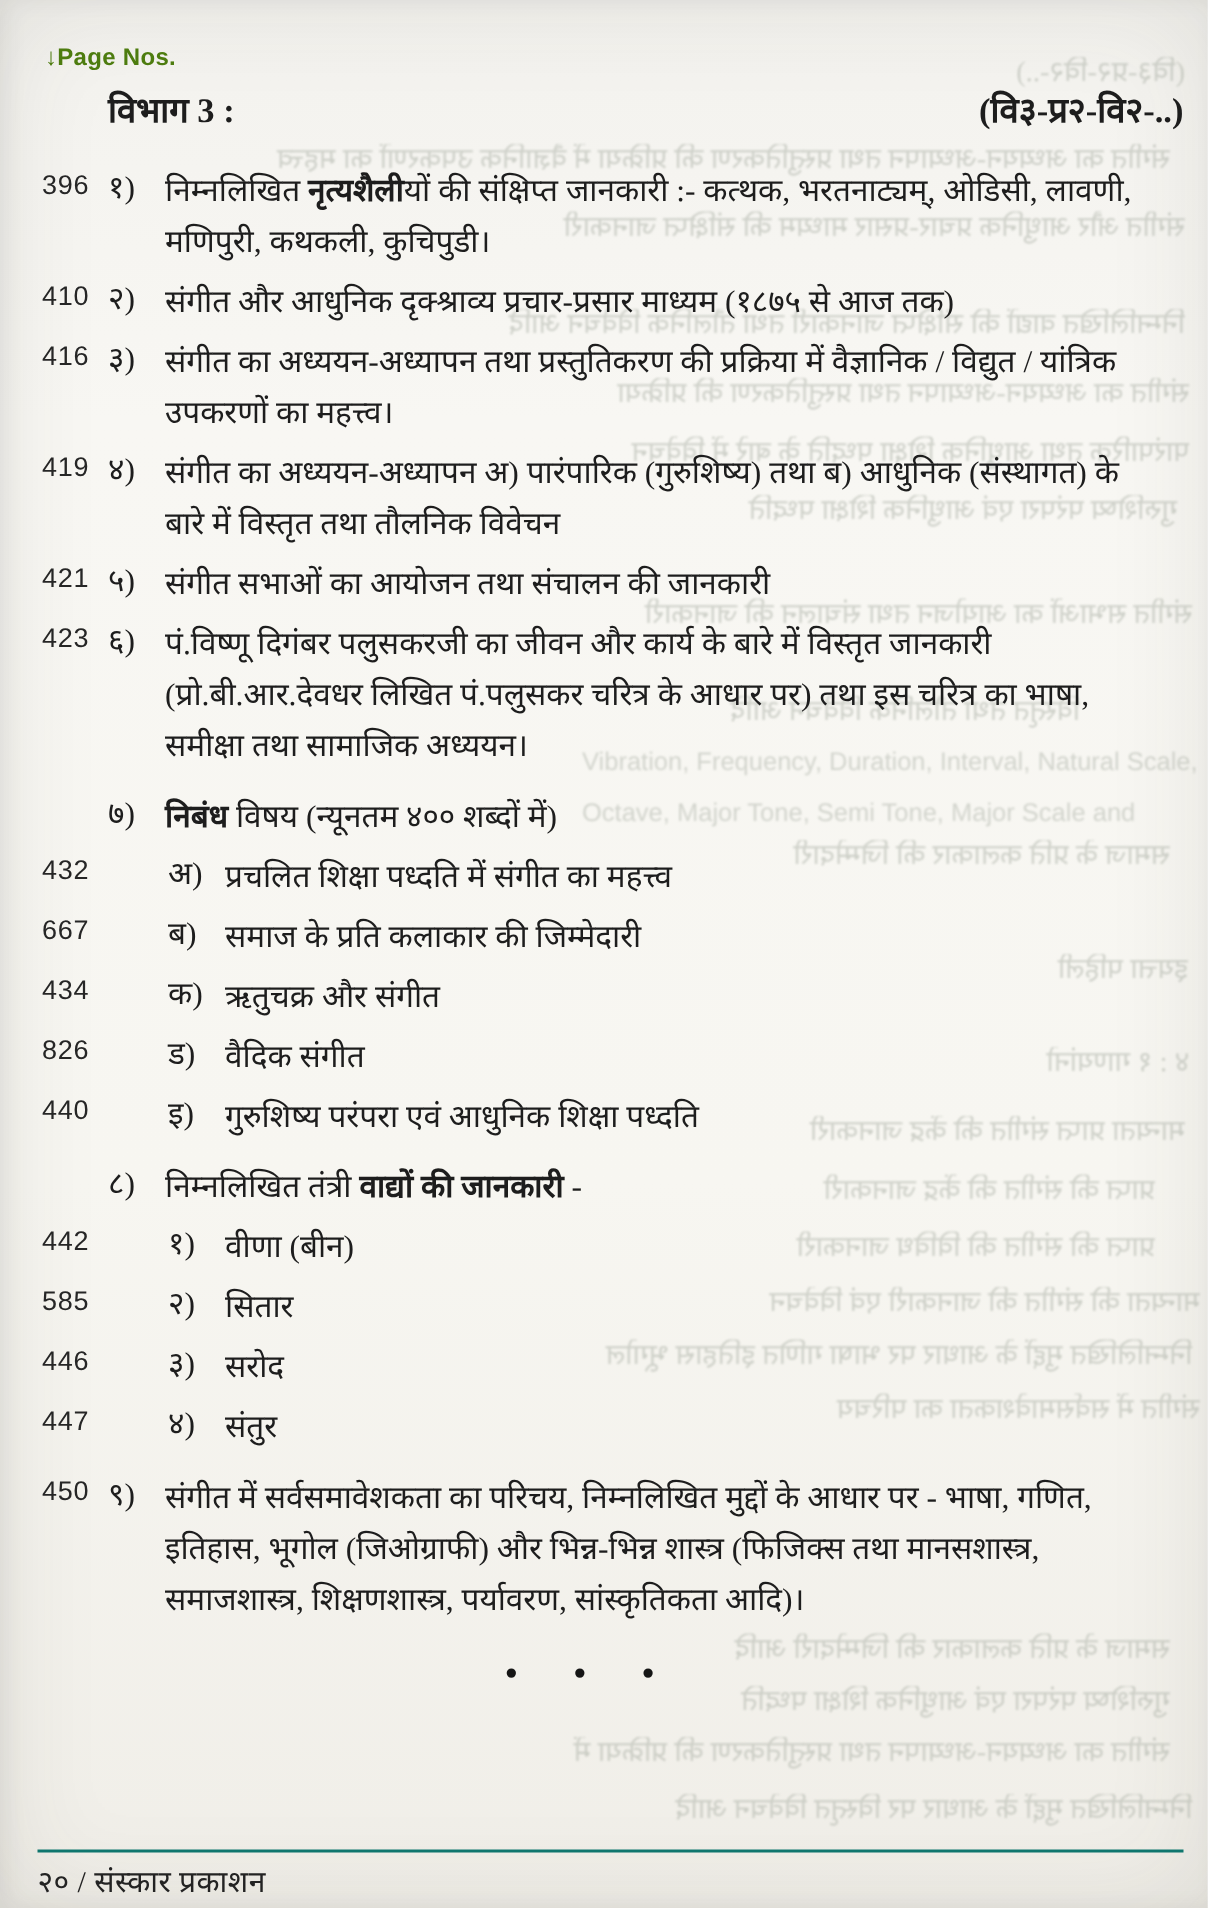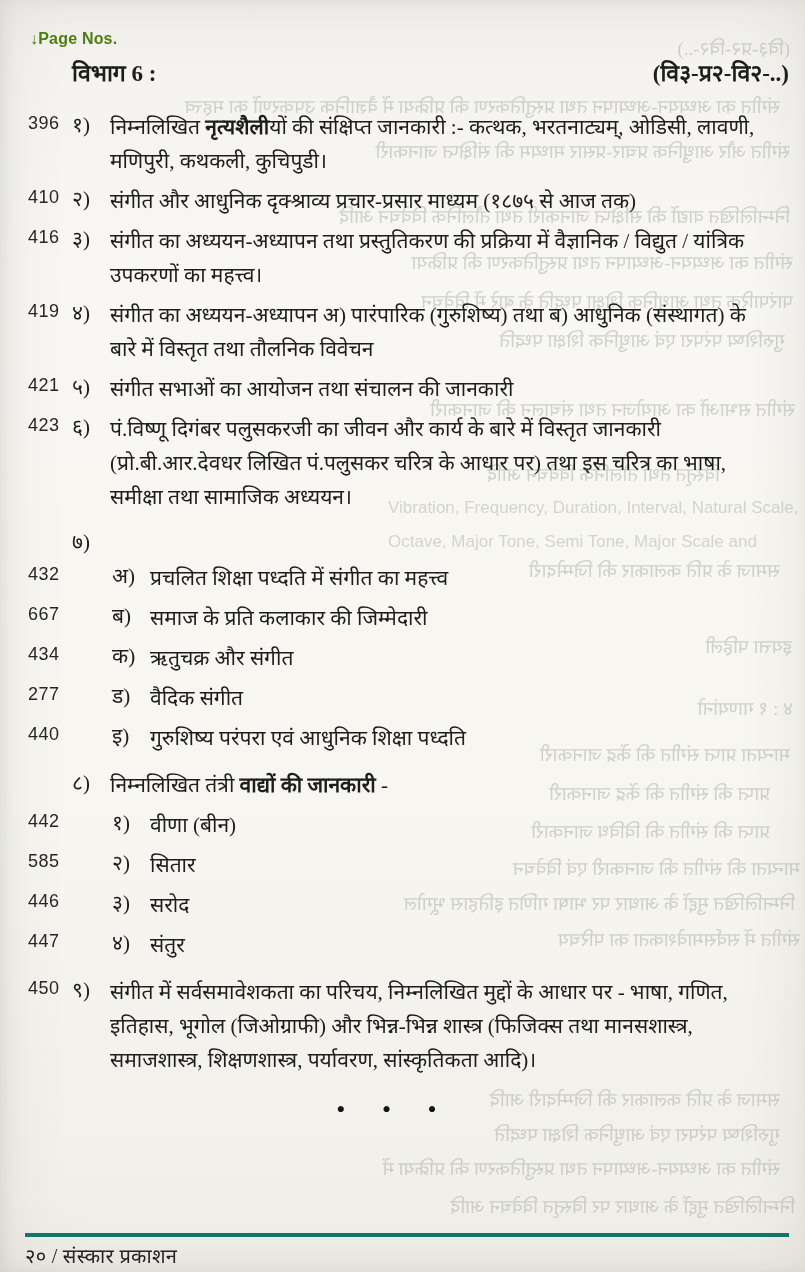--- a/index.html
+++ b/index.html
@@ -40,21 +40,21 @@
   .row .sp{flex:0 0 40px;}
   .row .tx{flex:1 1 auto;font-size:21px;line-height:34px;}
   .row .tx b{font-weight:700;}
   .mt{margin-top:13px;}
   .dots{
     text-align:center;margin-top:18px;font-size:26px;letter-spacing:15px;
     color:#151515;padding-right:15px;
   }
   .footer{
     position:absolute;left:25px;right:16px;top:1233px;z-index:1;
-    border-top:4px solid #0f766e;padding-top:5px;
+    border-top:2px solid #0f766e;padding-top:5px;
     display:flex;justify-content:space-between;align-items:baseline;
     font-size:20px;color:#232323;
   }
   .footer .fl{letter-spacing:.3px;}
 </style>
 </head>
 <body>
 
 <div class="ghost mir" style="top:38px;left:540px;width:250px">(वि३-प्र२-वि२-..)</div>
 <div class="ghost mir" style="top:96px;left:50px;width:730px">संगीत का अध्ययन-अध्यापन तथा प्रस्तुतिकरण की प्रक्रिया में वैज्ञानिक उपकरणों का महत्त्व</div>
@@ -79,21 +79,21 @@
 <div class="ghost mir" style="top:1089px;left:300px;width:480px">समाज के प्रति कलाकार की जिम्मेदारी आदि</div>
 <div class="ghost mir" style="top:1124px;left:280px;width:500px">गुरुशिष्य परंपरा एवं आधुनिक शिक्षा पध्दति</div>
 <div class="ghost mir" style="top:1158px;left:60px;width:720px">संगीत का अध्ययन-अध्यापन तथा प्रस्तुतिकरण की प्रक्रिया में</div>
 <div class="ghost mir" style="top:1196px;left:55px;width:740px">निम्नलिखित मुद्दों के आधार पर विस्तृत विवेचन आदि</div>
 
 <div class="layer">
 
   <div class="toplabel">↓Page Nos.</div>
 
   <div class="headrow">
-    <span>विभाग 6 :</span>
+    <span>विभाग 3 :</span>
     <span>(वि३-प्र२-वि२-..)</span>
   </div>
 
   <div class="list">
 
     <div class="row">
       <span class="pg">396</span>
       <span class="mk">१)</span>
       <span class="tx"><span>निम्नलिखित </span><b>नृत्यशैली</b><span>यों की संक्षिप्त जानकारी :- कत्थक, भरतनाट्यम्, ओडिसी, लावणी, मणिपुरी, कथकली, कुचिपुडी।</span></span>
     </div>
@@ -124,20 +124,21 @@
 
     <div class="row">
       <span class="pg">423</span>
       <span class="mk">६)</span>
       <span class="tx"><span>पं.विष्णू दिगंबर पलुसकरजी का जीवन और कार्य के बारे में विस्तृत जानकारी (प्रो.बी.आर.देवधर लिखित पं.पलुसकर चरित्र के आधार पर) तथा इस चरित्र का भाषा, समीक्षा तथा सामाजिक अध्ययन।</span></span>
     </div>
 
     <div class="row mt">
       <span class="pg"></span>
       <span class="mk">७)</span>
+      <span class="tx"><b>निबंध</b><span> विषय (न्यूनतम ४०० शब्दों में)</span></span>
     </div>
 
     <div class="row">
       <span class="pg">432</span>
       <span class="sp"></span>
       <span class="mk">अ)</span>
       <span class="tx"><span>प्रचलित शिक्षा पध्दति में संगीत का महत्त्व</span></span>
     </div>
 
     <div class="row">
@@ -148,21 +149,21 @@
     </div>
 
     <div class="row">
       <span class="pg">434</span>
       <span class="sp"></span>
       <span class="mk">क)</span>
       <span class="tx"><span>ऋतुचक्र और संगीत</span></span>
     </div>
 
     <div class="row">
-      <span class="pg">277</span>
+      <span class="pg">826</span>
       <span class="sp"></span>
       <span class="mk">ड)</span>
       <span class="tx"><span>वैदिक संगीत</span></span>
     </div>
 
     <div class="row">
       <span class="pg">440</span>
       <span class="sp"></span>
       <span class="mk">इ)</span>
       <span class="tx"><span>गुरुशिष्य परंपरा एवं आधुनिक शिक्षा पध्दति</span></span>

